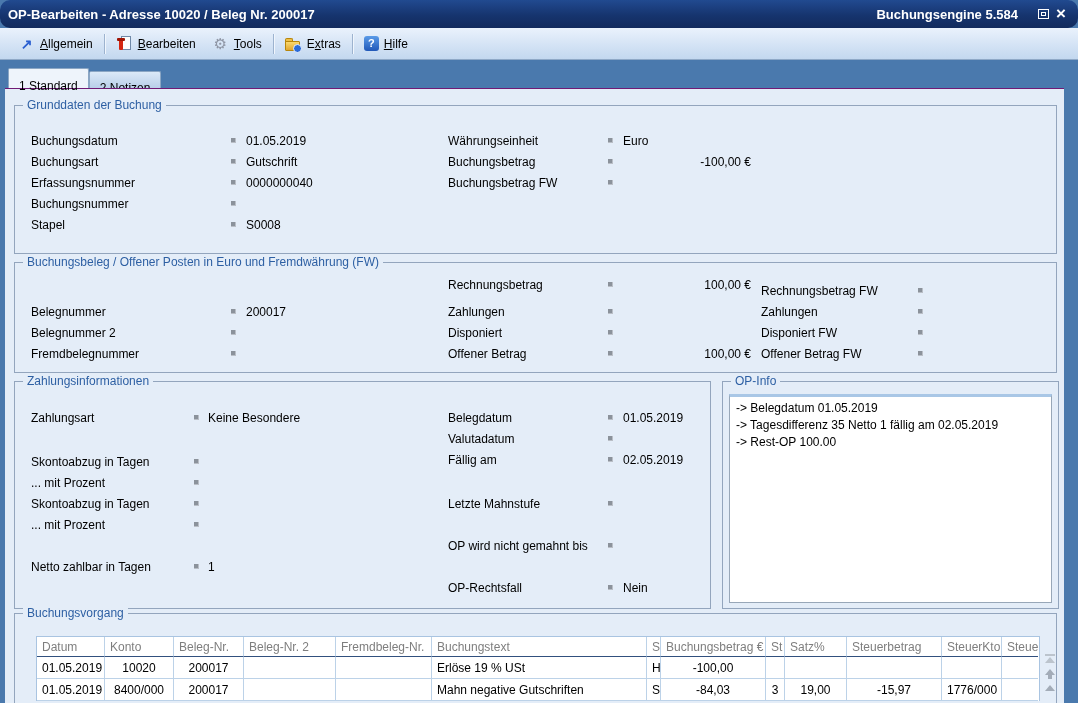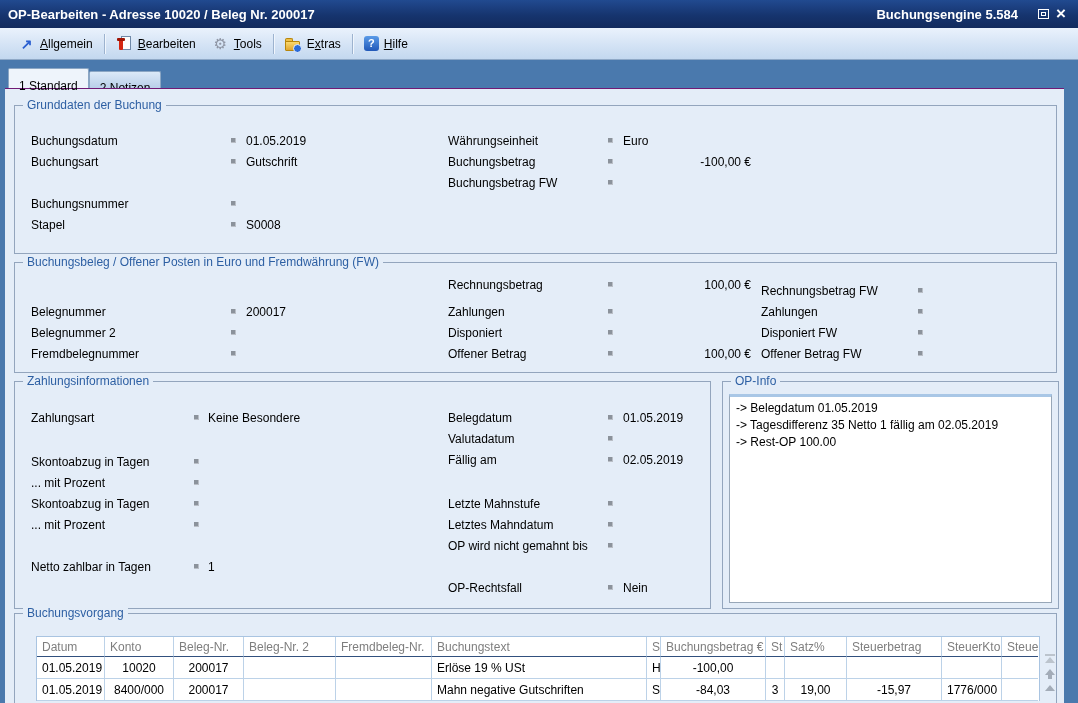--- a/index.html
+++ b/index.html
@@ -3,21 +3,21 @@
 <meta charset="utf-8">
 <style>
   * { margin:0; padding:0; box-sizing:border-box; }
   html,body { width:1078px; height:703px; }
   body { font-family:"Liberation Sans", sans-serif; font-size:12px; color:#000; }
   .window { position:relative; width:1078px; height:703px; background:#4a79ad; overflow:hidden; }
 
   
   .titlebar { position:absolute; left:0; top:0; width:1078px; height:28px;
     background:linear-gradient(180deg,#214a90 0%,#16346e 55%,#122b5d 100%);
-    display:flex; align-items:center; padding:0 8px; }
+    display:flex; align-items:center; padding:0 8px;border-radius:10px; }
   .titlebar .title { color:#fff; font-weight:bold; font-size:13px; }
   .titlebar .spacer { flex:1; }
   .titlebar .engine { color:#fff; font-weight:bold; font-size:13px; margin-right:16px; }
   .winbtn { display:flex; align-items:center; justify-content:center; width:18px; height:18px; cursor:default; }
   .restore-outer { width:11px; height:10px; border:1px solid #fff; position:relative; }
   .restore-inner { position:absolute; left:2px; top:2px; width:5px; height:4px; border:1px solid #fff; }
   .close-glyph { color:#fff; font-size:17px; font-weight:bold; line-height:18px; }
 
   
   .menubar { position:absolute; left:0; top:28px; width:1078px; height:32px;
@@ -151,20 +151,25 @@
       <div class="frow col-a" style="top:28px">
           <span class="flabel">Buchungsdatum</span>
           <span class="bullet"></span>
           <span class="fvalue">01.05.2019</span>
         </div>
       <div class="frow col-a" style="top:49px">
           <span class="flabel">Buchungsart</span>
           <span class="bullet"></span>
           <span class="fvalue">Gutschrift</span>
         </div>
+      <div class="frow col-a" style="top:70px">
+          <span class="flabel">Erfassungsnummer</span>
+          <span class="bullet"></span>
+          <span class="fvalue">0000000040</span>
+        </div>
       <div class="frow col-a" style="top:91px">
           <span class="flabel">Buchungsnummer</span>
           <span class="bullet"></span>
           <span class="fvalue"></span>
         </div>
       <div class="frow col-a" style="top:112px">
           <span class="flabel">Stapel</span>
           <span class="bullet"></span>
           <span class="fvalue">S0008</span>
         </div>
@@ -286,25 +291,20 @@
           <span class="bullet"></span>
           <span class="fvalue"></span>
         </div>
       <div class="frow col-b" style="top:71px">
           <span class="flabel">Fällig am</span>
           <span class="bullet"></span>
           <span class="fvalue">02.05.2019</span>
         </div>
       <div class="frow col-b" style="top:115px">
           <span class="flabel">Letzte Mahnstufe</span>
-          <span class="bullet"></span>
-          <span class="fvalue"></span>
-        </div>
-      <div class="frow col-b" style="top:136px">
-          <span class="flabel">Letztes Mahndatum</span>
           <span class="bullet"></span>
           <span class="fvalue"></span>
         </div>
       <div class="frow col-b" style="top:157px">
           <span class="flabel">OP wird nicht gemahnt bis</span>
           <span class="bullet"></span>
           <span class="fvalue"></span>
         </div>
       <div class="frow col-b" style="top:199px">
           <span class="flabel">OP-Rechtsfall</span>

